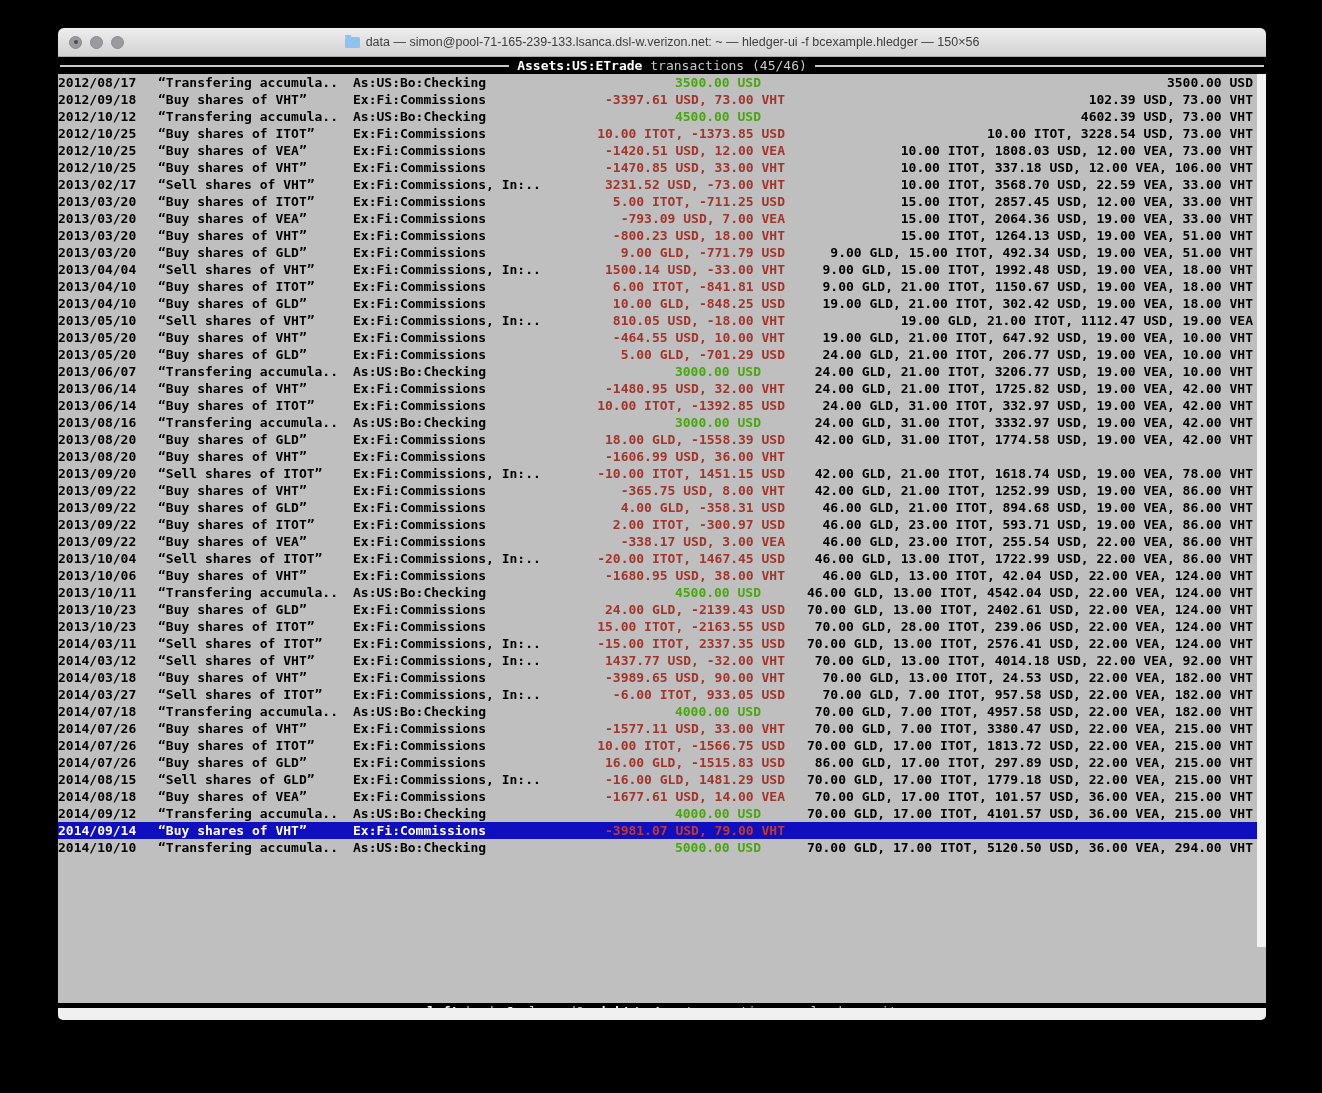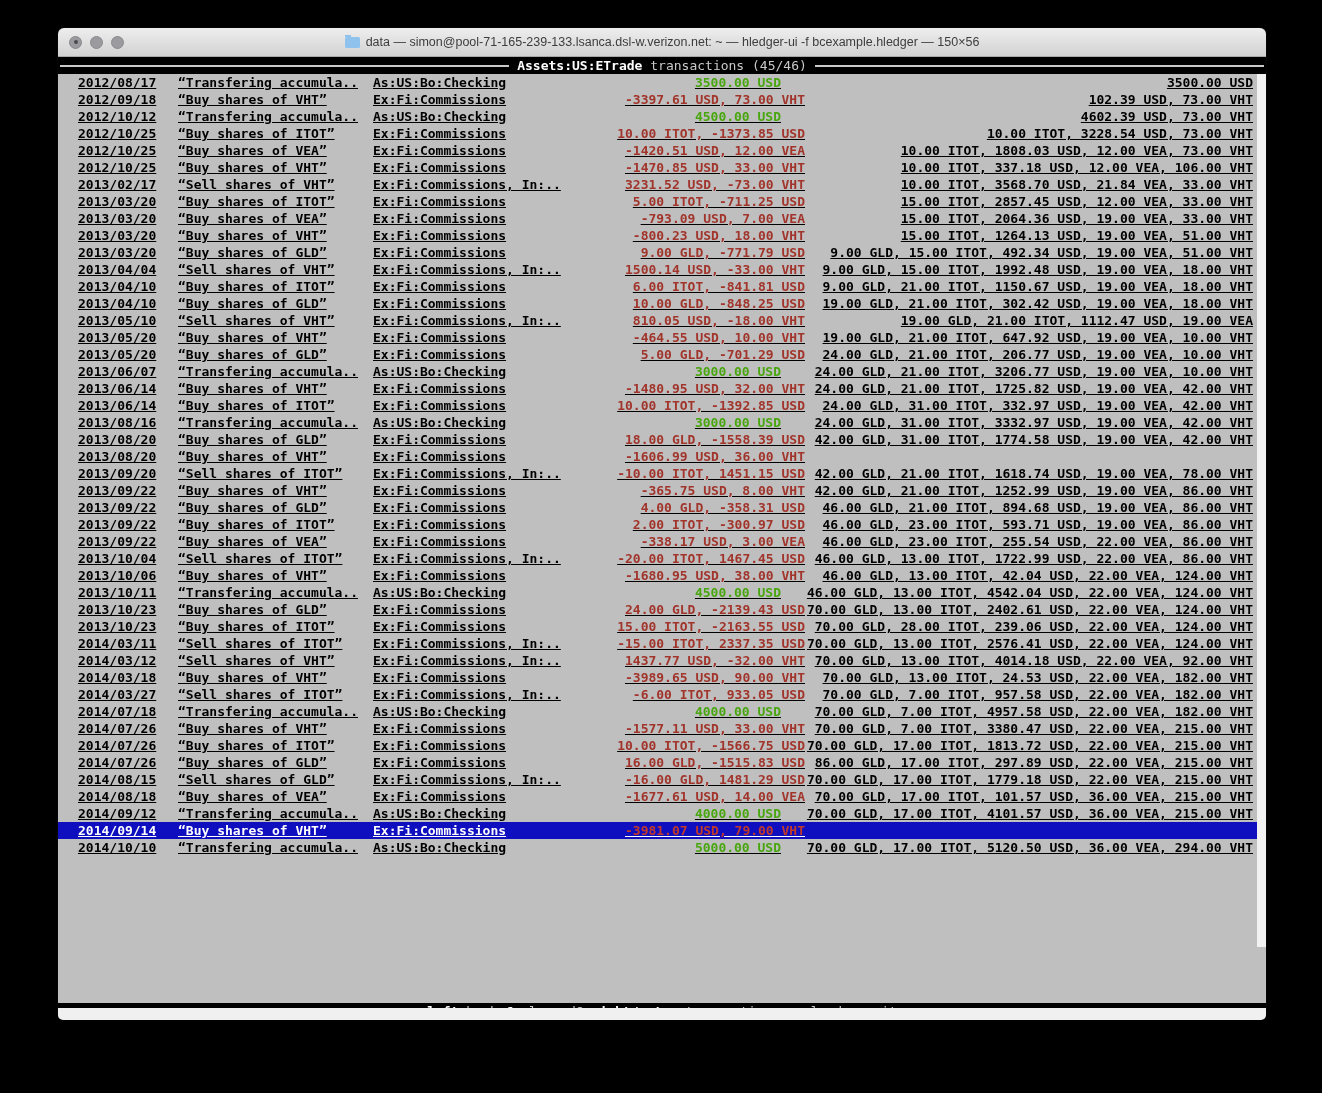--- a/index.html
+++ b/index.html
@@ -33,21 +33,21 @@
     display:flex;align-items:center;color:#c9c9c9;font-weight:400;
     white-space:nowrap;
   }
   .bar .dash{flex:1;height:0;border-top:2px solid #c9c9c9;margin:0 8px;}
   .bar .dash.edge-l{margin-left:2px;}
   .bar .dash.edge-r{margin-right:2px;}
   .bar .b{font-weight:700;color:#fff;}
   .hdr{top:0;}
   .ftr{top:934px;margin-top:12px;}
   .rows{position:absolute;top:17px;left:0;width:100%;}
-  .trow{display:flex;height:17px;line-height:17px;padding-left:20px;padding-right:13px;box-sizing:border-box;white-space:nowrap;text-decoration:underline;}
+  .trow{display:flex;height:17px;line-height:17px;padding-left:0;padding-right:13px;box-sizing:border-box;white-space:nowrap;}
   .trow.sel{background:#0f0fc0;color:#fff;}
   .c-date{width:100px;flex:none;}
   .c-desc{width:195px;flex:none;}
   .c-acct{width:218px;flex:none;}
   .c-amt{width:190px;flex:none;text-align:right;}
   .c-bal{flex:1;text-align:right;}
   .amt-green{color:#48a60e;}
   .amt-red{color:#a1352c;margin-left:24px;}
   .trow.sel .amt-red{color:#c0392b;}
   .scrollbar{position:absolute;right:0;top:17px;width:9px;height:873px;background:#f2f2f2;}
@@ -119,21 +119,21 @@
           <span class="c-desc">“Buy shares of VHT”</span>
           <span class="c-acct">Ex:Fi:Commissions</span>
           <span class="c-amt amt-red">-1470.85 USD, 33.00 VHT</span>
           <span class="c-bal">10.00 ITOT, 337.18 USD, 12.00 VEA, 106.00 VHT</span>
         </div>
         <div class="trow">
           <span class="c-date">2013/02/17</span>
           <span class="c-desc">“Sell shares of VHT”</span>
           <span class="c-acct">Ex:Fi:Commissions, In:..</span>
           <span class="c-amt amt-red">3231.52 USD, -73.00 VHT</span>
-          <span class="c-bal">10.00 ITOT, 3568.70 USD, 21.84 VEA, 33.00 VHT</span>
+          <span class="c-bal">10.00 ITOT, 3568.70 USD, 22.59 VEA, 33.00 VHT</span>
         </div>
         <div class="trow">
           <span class="c-date">2013/03/20</span>
           <span class="c-desc">“Buy shares of ITOT”</span>
           <span class="c-acct">Ex:Fi:Commissions</span>
           <span class="c-amt amt-red">5.00 ITOT, -711.25 USD</span>
           <span class="c-bal">15.00 ITOT, 2857.45 USD, 12.00 VEA, 33.00 VHT</span>
         </div>
         <div class="trow">
           <span class="c-date">2013/03/20</span>

